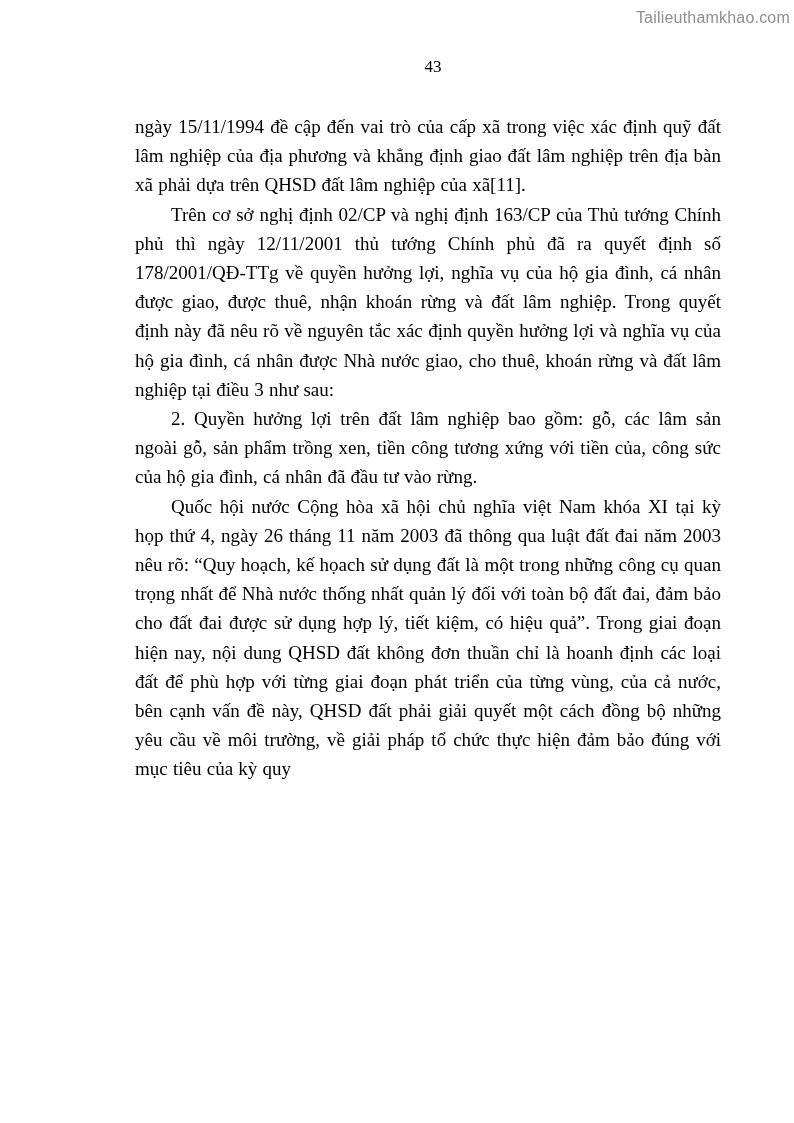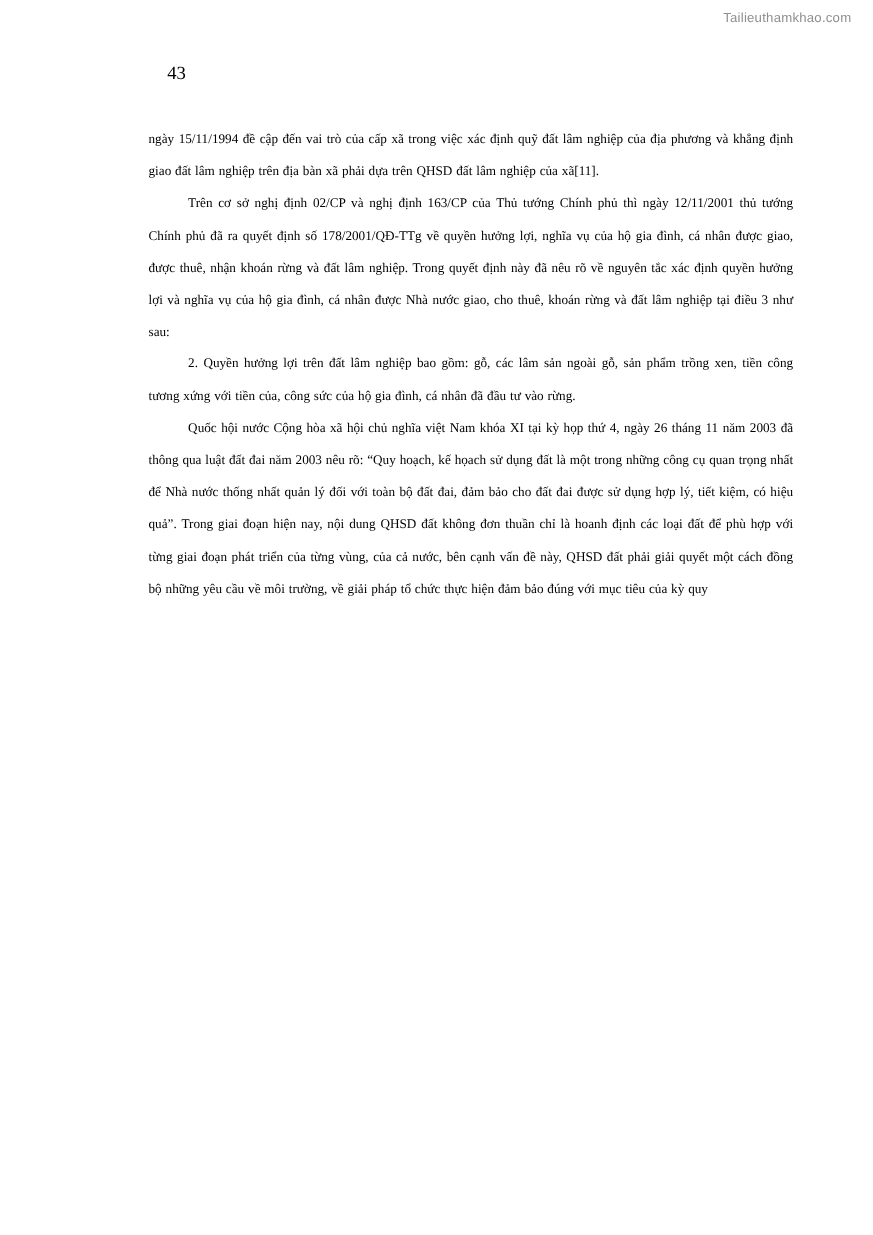--- a/index.html
+++ b/index.html
@@ -11,47 +11,47 @@
     width: 794px;
     height: 1123px;
     position: relative;
     overflow: hidden;
     font-family: "Liberation Serif", serif;
     color: #000000;
   }
   .watermark {
     position: absolute;
     top: 9px;
-    right: 20px;
+    right: 4px;
     font-family: "Liberation Sans", sans-serif;
-    font-size: 12px;
+    font-size: 16px;
     color: #8f8f8f;
     letter-spacing: 0.2px;
   }
   .page-number {
     position: absolute;
     top: 57px;
-    left: 152px;
+    left: 140px;
     width: 586px;
-    text-align: left;
+    text-align: center;
     font-size: 17px;
     color: #000000;
   }
   .content {
     position: absolute;
     top: 112px;
     left: 135px;
     width: 586px;
   }
   p.para {
     margin: 0;
     padding: 0;
     text-align: justify;
     text-indent: 36px;
-    font-size: 12px;
+    font-size: 19px;
     line-height: 29.2px;
     word-spacing: 0.5px;
   }
   p.para.no-indent {
     text-indent: 0;
   }
 </style>
 </head>
 <body>
 

